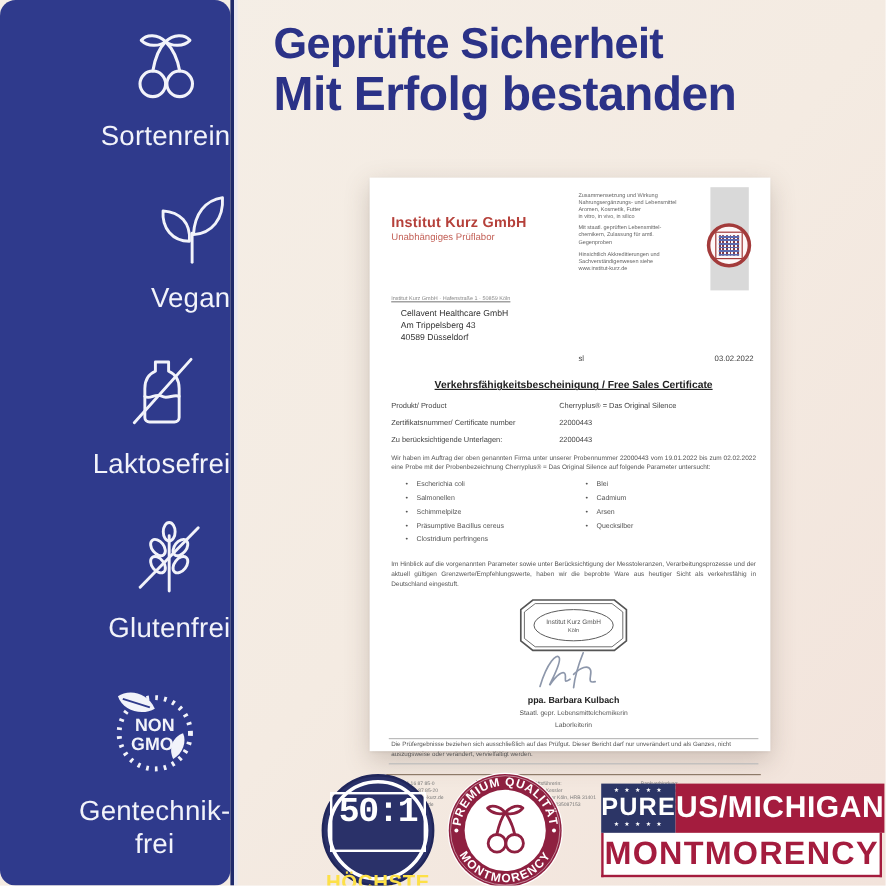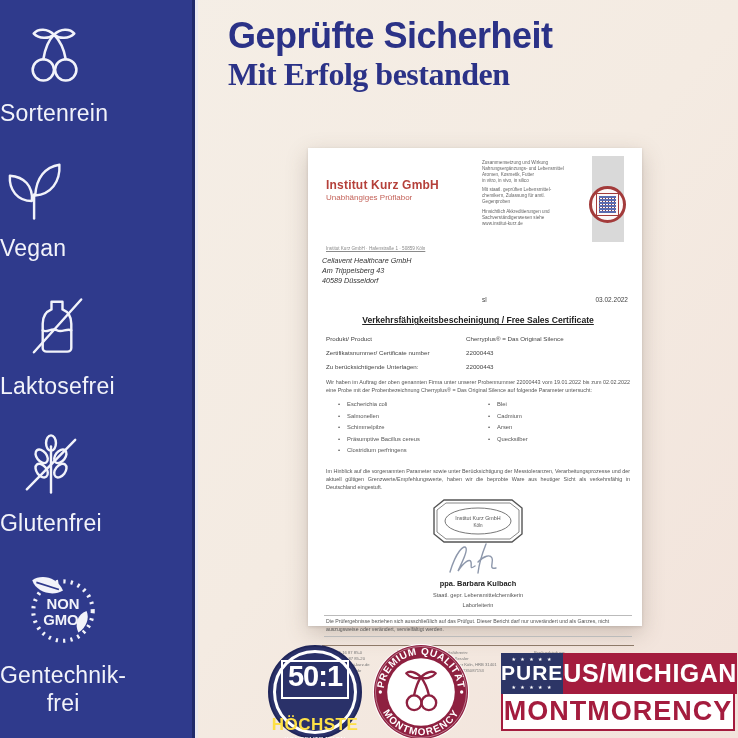--- a/index.html
+++ b/index.html
@@ -7,54 +7,54 @@
   body {
     position:relative; overflow:hidden;
     font-family:"Liberation Sans", sans-serif;
     background:linear-gradient(130deg,#f5efe7 0%,#f4ebe2 55%,#f2e3db 100%);
   }
 
   
   .sidebar {
     position:absolute; left:0; top:0; width:192px; height:738px;
     background:#2f3a8c;
-    display:flex; flex-direction:column; align-items:flex-start;
-    justify-content:space-between; padding:24px 0 20px;
+    display:flex; flex-direction:column; align-items:flex-end;
+    justify-content:space-between; padding:24px 0 20px;border-radius:13px;
   }
   .sidebar-edge-dark { position:absolute; left:192px; top:0; width:3px; height:738px; background:#1f2a6b; }
   .sidebar-edge-light { position:absolute; left:195px; top:0; width:3px; height:738px; background:#e9e8f0; }
   .side-item { display:flex; flex-direction:column; align-items:center; }
   .side-item svg { display:block; }
   .side-label { color:#f2f3fa; font-size:23px; margin-top:11px; text-align:center; line-height:1.25; letter-spacing:.2px; }
 
   
   .headline { position:absolute; left:228px; top:16px; width:500px; color:#2b3287; }
   .headline .l1 { font-size:36px; font-weight:bold; letter-spacing:-.5px; line-height:1.1; }
-  .headline .l2 { font-size:32px; font-weight:bold; letter-spacing:-.5px; line-height:1.15;font-family:Liberation Serif, serif; }
+  .headline .l2 { font-size:40px; font-weight:bold; letter-spacing:-.5px; line-height:1.15; }
 
   
   .cert {
     position:absolute; left:308px; top:148px; width:334px; height:478px;
     background:#fff; box-shadow:0 7px 20px rgba(90,70,60,.25), 0 1px 3px rgba(0,0,0,.12);
     padding:10px 8px 8px 14px; color:#3a3a3a;
   }
   .cert-header { position:relative; height:86px; }
   .lab-name { position:absolute; left:4px; top:20px; font-size:12px; font-weight:bold; color:#b5403a; letter-spacing:.2px; }
   .lab-sub { position:absolute; left:4px; top:35px; font-size:8px; color:#c4635a; }
   .lab-info { position:absolute; right:44px; top:2px; width:108px; font-size:4.6px; color:#666; }
   .lab-info p { white-space:pre-line; line-height:1.3; margin-bottom:3.5px; }
   .gray-strip { position:absolute; right:10px; top:-2px; width:32px; height:86px; background:#d9d9d9; }
   .seal { position:absolute; right:8px; top:28px; width:37px; height:37px; border-radius:50%;
           border:3px solid #a33b3b; background:#fdf8f8; display:flex; align-items:center; justify-content:center; }
   .seal-inner { width:17px; height:17px;
     background-image:repeating-linear-gradient(0deg,#5a6bb0 0 1.5px,transparent 1.5px 3px),
                      repeating-linear-gradient(90deg,#7c3b4d 0 1.5px,transparent 1.5px 3px);
     outline:1px solid #a33b3b; outline-offset:2px; }
   .sender-line { font-size:4.6px; color:#8a8a8a; text-decoration:underline; margin:2px 0 5px 4px; }
-  .recipient { font-size:7.2px; color:#333; line-height:1.4; margin-left:0; white-space:pre-line;font-style:italic; }
+  .recipient { font-size:7.2px; color:#333; line-height:1.4; margin-left:12px; white-space:pre-line; }
   .date-row { display:flex; justify-content:space-between; font-size:6.5px; color:#444; margin:10px 6px 0 160px; }
   .doc-title { text-align:center; font-size:8.6px; font-weight:bold; text-decoration:underline; color:#222; margin-top:12px; }
   .fields { margin:10px 0 0 4px; font-size:6.2px; color:#444; }
   .frow { display:flex; margin-bottom:7px; }
   .frow .fl { width:140px; }
   .para { font-size:5.4px; color:#555; line-height:1.5; margin:8px 4px 0; text-align:justify; }
   .bullets { display:flex; margin:7px 0 0 16px; font-size:5.8px; color:#555; }
   .bullets ul { list-style:none; }
   .bullets .colL { width:150px; }
   .bullets li { margin-bottom:5.5px; }
@@ -70,21 +70,21 @@
   .cert-footer p { white-space:pre-line; line-height:1.45; }
   .qr { width:25px; height:25px; flex:none;
     background-image:repeating-linear-gradient(0deg,#3a3a3a 0 2px,transparent 2px 4px),
                      repeating-linear-gradient(90deg,#3a3a3a 0 2px,#fff 2px 4px); }
 
   
   .badge501 { position:absolute; left:268px; top:645px; width:94px; height:94px; border-radius:50%;
     background:#2a3169; border:2px solid #20265a; display:flex; flex-direction:column; align-items:center; }
   .badge501::before { content:""; position:absolute; inset:3px; border:3px solid #fff; border-radius:50%; }
   .b501-ratio { margin-top:13px; color:#fff; font-weight:bold; font-size:29px; line-height:1.02;
-    border:2.5px solid #fff; padding:0 5px 5px; letter-spacing:-1px; position:relative; }
+    border:2.5px solid #fff; padding:0 5px 16px; letter-spacing:-1px; position:relative;font-family:Liberation Mono, monospace; }
   .b501-l1 { color:#fde047; font-weight:bold; font-size:17px; letter-spacing:.5px; margin-top:16px; position:relative; }
   .b501-l2 { color:#fff; font-size:6.8px; letter-spacing:.3px; margin-top:1px; position:relative; }
 
   .badge-prem { position:absolute; left:372px; top:643px; width:98px; height:98px; }
   .badge-pure { position:absolute; left:501px; top:653px; width:234px; }
   .pure-top { display:flex; height:41px;justify-content:space-between; }
   .pure-flag { width:66px; background:#2c3566; color:#fff; display:flex; flex-direction:column;
     align-items:center; justify-content:center; }
   .pure-stars { font-size:5px; letter-spacing:1.5px; line-height:1; color:#fff; }
   .pure-word { font-size:21px; font-weight:bold; letter-spacing:1px; line-height:1.05; }

